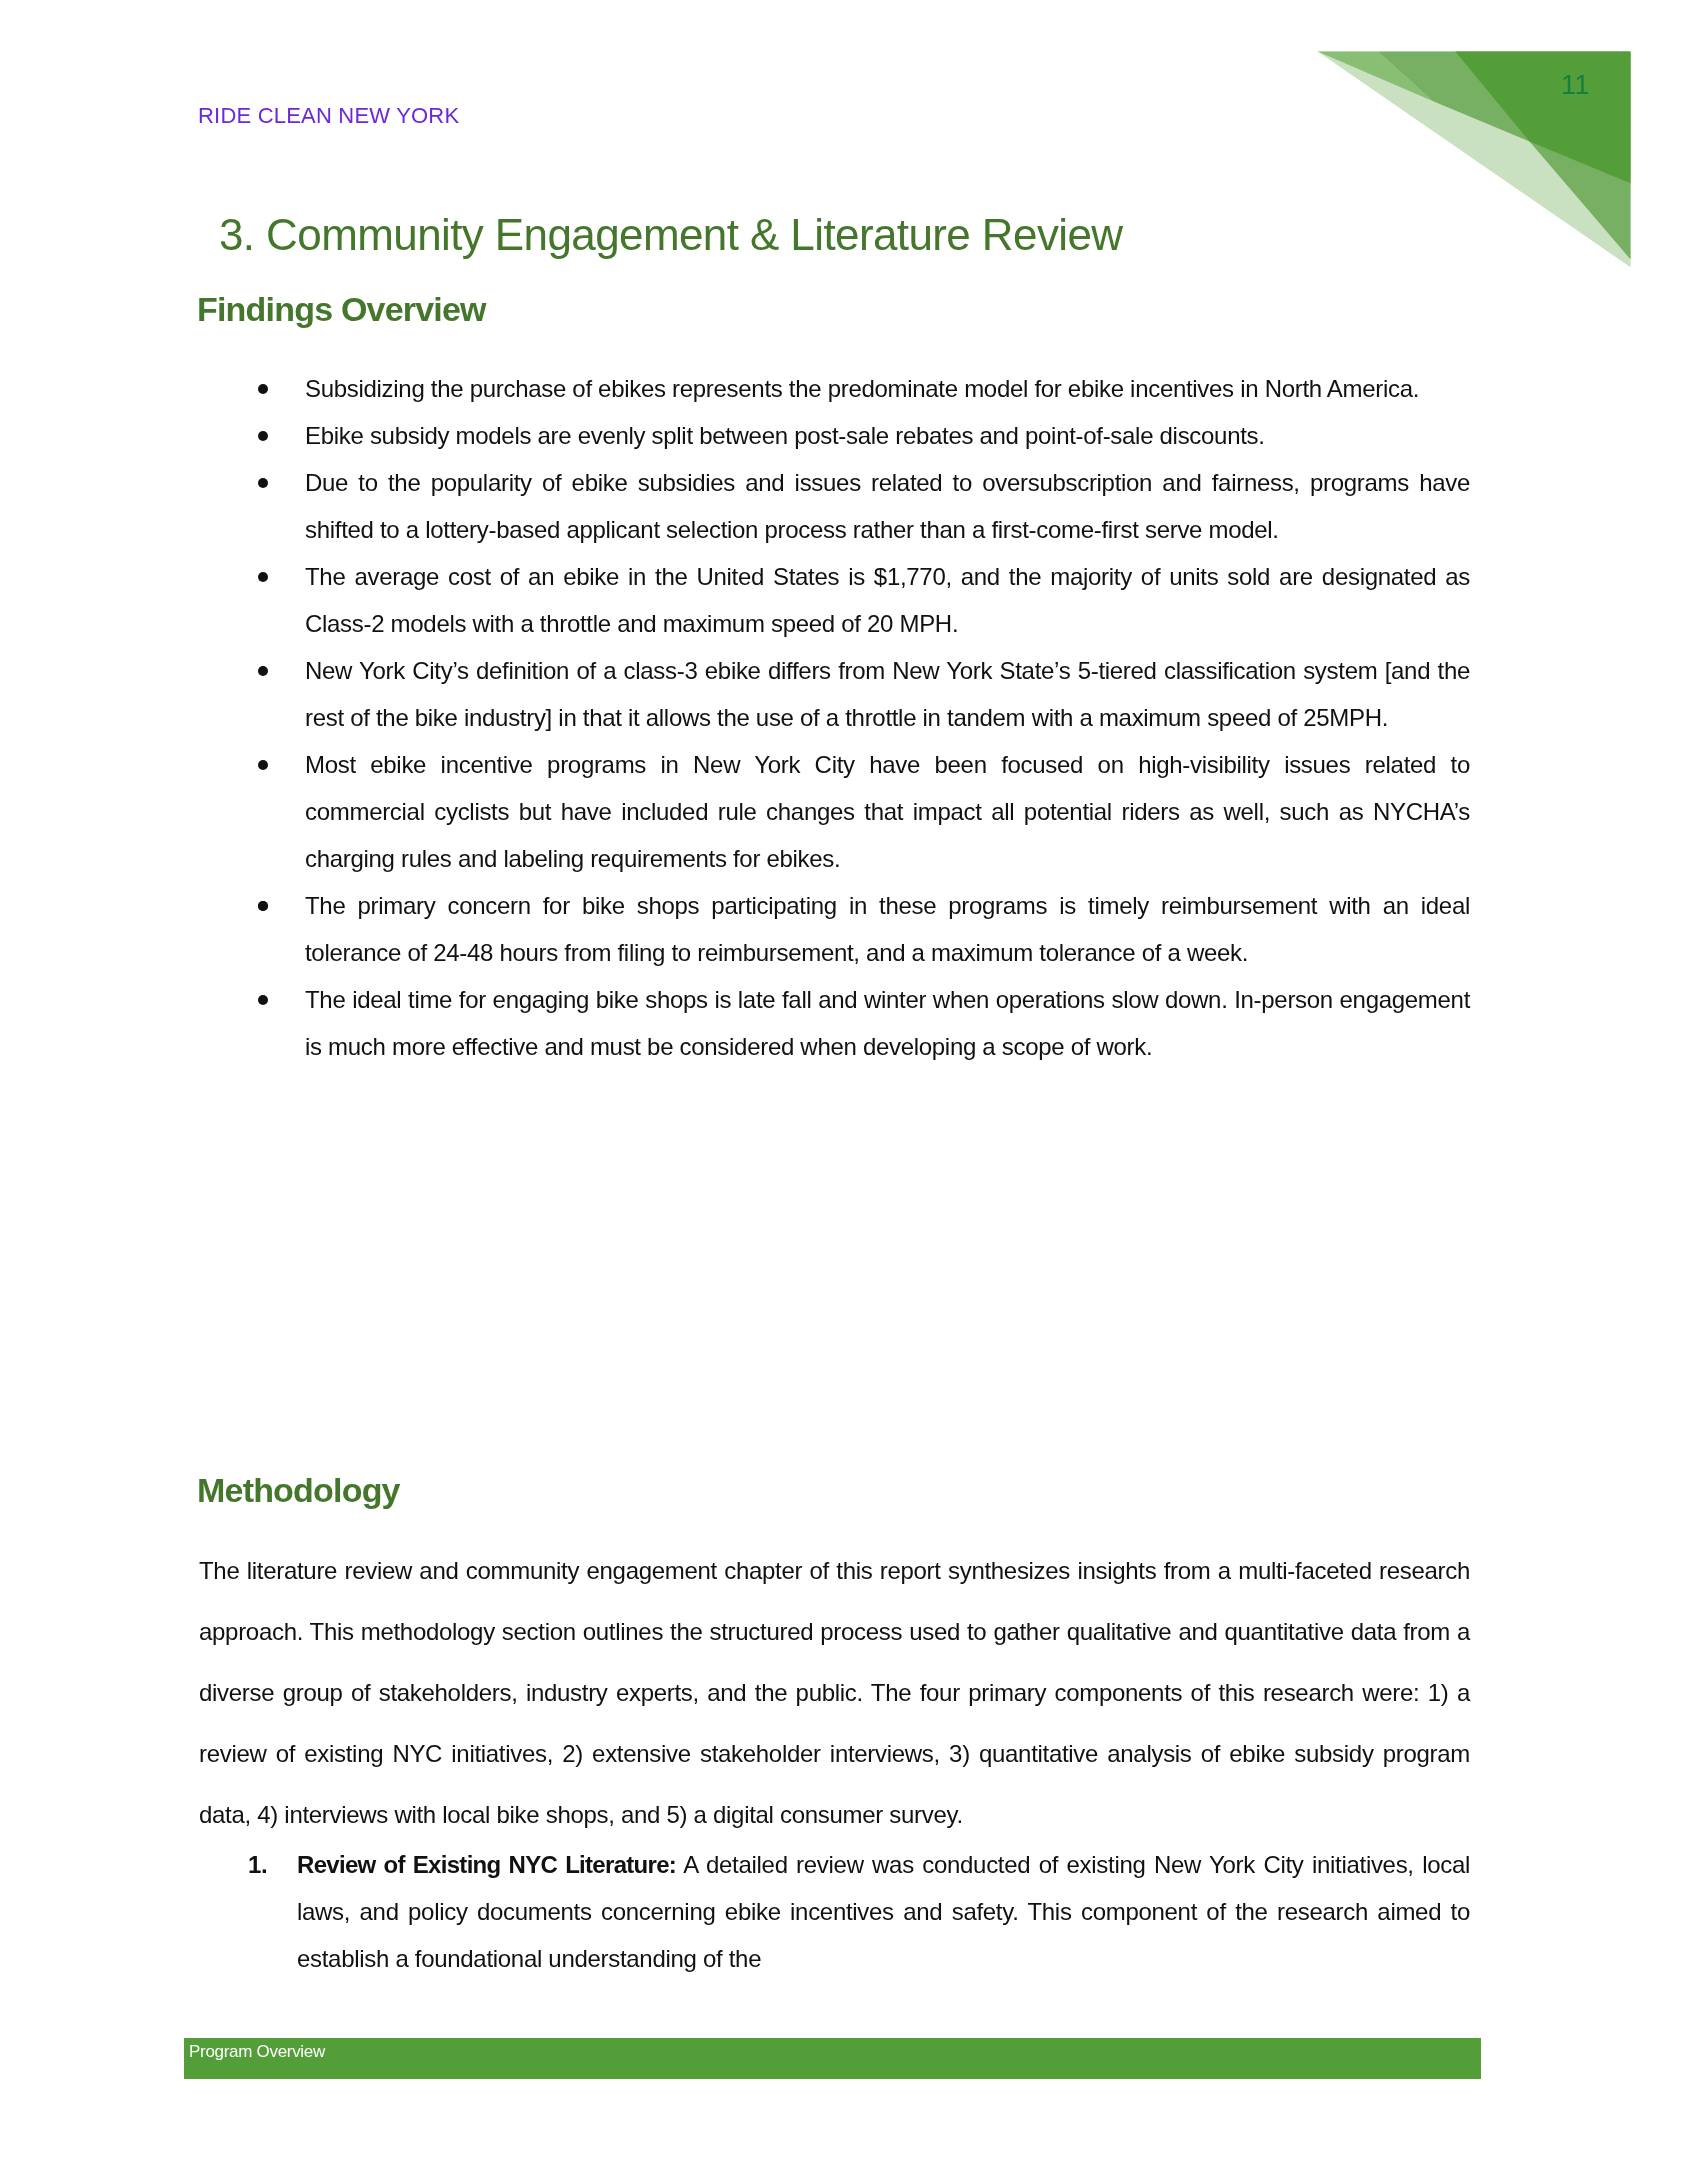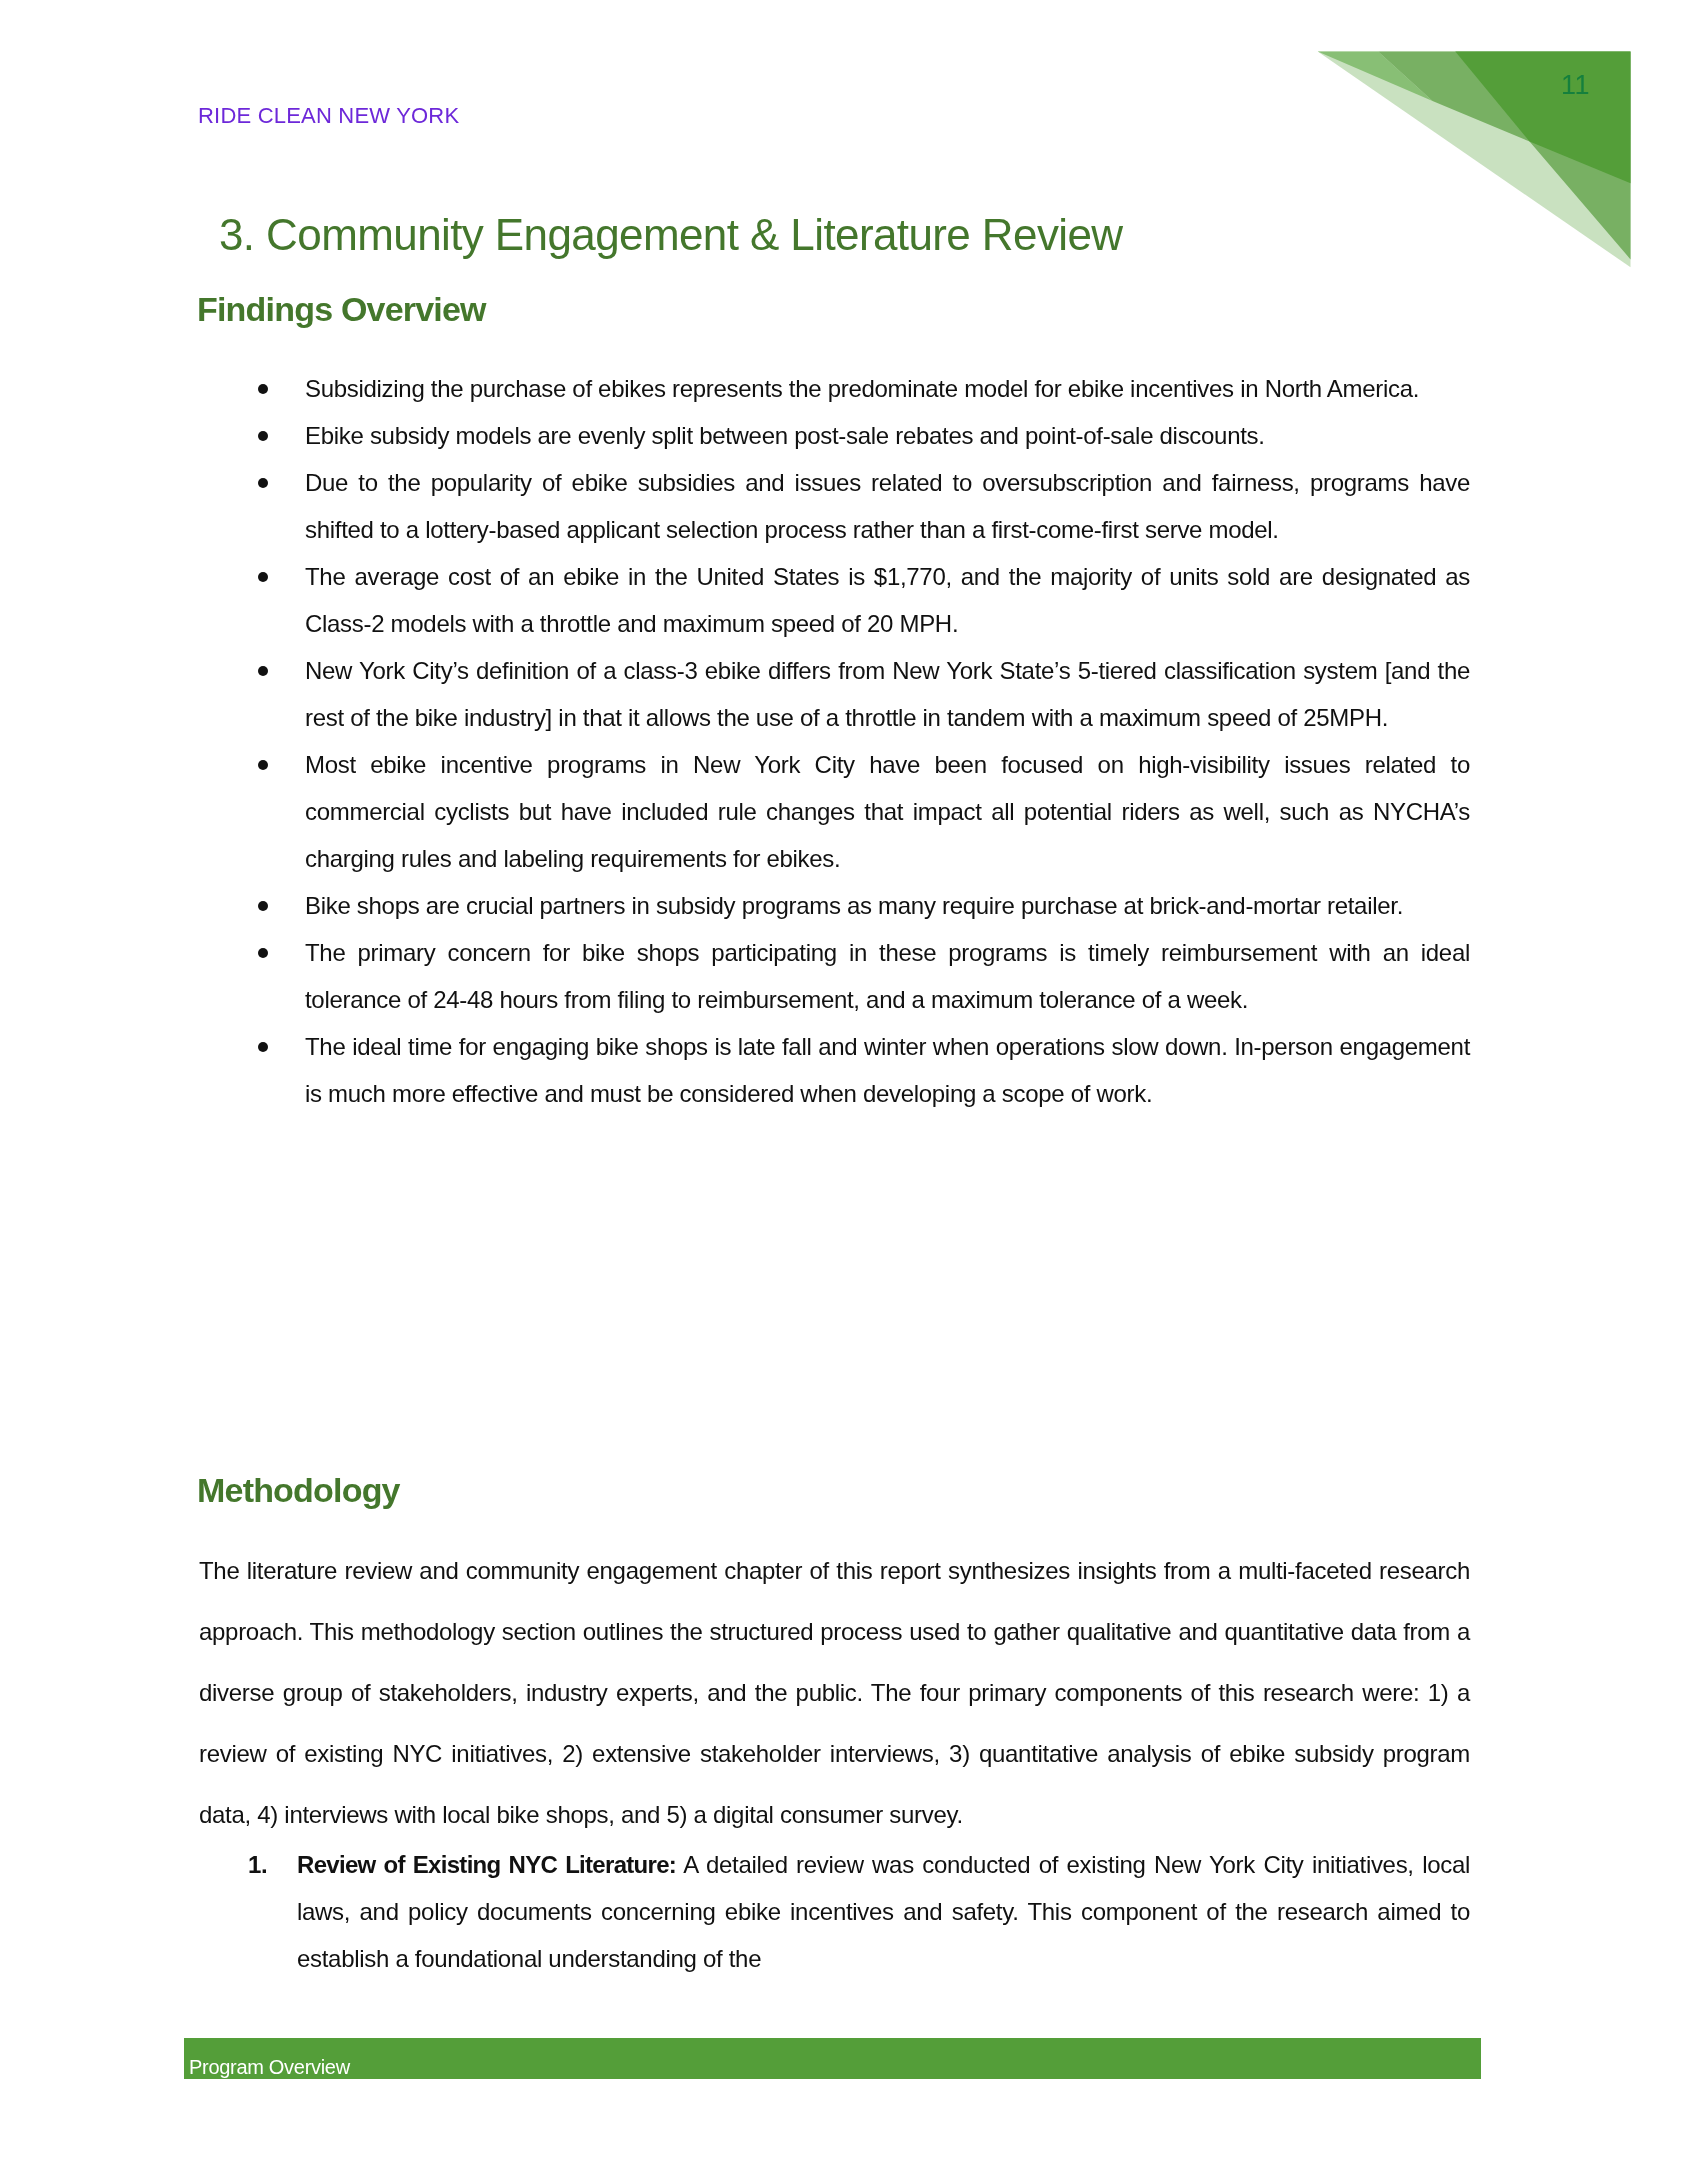--- a/index.html
+++ b/index.html
@@ -55,21 +55,21 @@
   .numbered li { position: relative; }
   .numbered .num {
     position: absolute; left: -49px; top: 0; font-weight: bold;
   }
   .numbered .lead { font-weight: bold; letter-spacing: -0.7px; }
   .footer-bar {
     position: absolute; left: 184px; top: 2038px; width: 1297px; height: 41px;
     background: #549e39;
   }
   .footer-label {
-    position: absolute; left: 5px; top: 18px; font-size: 20px; color: #ffffff;
+    position: absolute; left: 5px; top: 4px; font-size: 17px; color: #ffffff;
     letter-spacing: -0.3px; white-space: nowrap;
   }
 </style>
 </head>
 <body>
 
 <svg class="corner" viewBox="0 0 1700 300" xmlns="http://www.w3.org/2000/svg">
 
   <polygon points="1331,52 1647,52 1647,270" fill="#c9e1c0"></polygon>
 
@@ -87,21 +87,21 @@
 
 <h2 class="h2 findings">Findings Overview</h2>
 
 <ul class="bullets">
   <li><span class="dot"></span><span>Subsidizing the purchase of ebikes represents the predominate model for ebike incentives in North America.</span></li>
   <li><span class="dot"></span><span>Ebike subsidy models are evenly split between post-sale rebates and point-of-sale discounts.</span></li>
   <li><span class="dot"></span><span>Due to the popularity of ebike subsidies and issues related to oversubscription and fairness, programs have shifted to a lottery-based applicant selection process rather than a first-come-first serve model.</span></li>
   <li><span class="dot"></span><span>The average cost of an ebike in the United States is $1,770, and the majority of units sold are designated as Class-2 models with a throttle and maximum speed of 20 MPH.</span></li>
   <li><span class="dot"></span><span>New York City’s definition of a class-3 ebike differs from New York State’s 5-tiered classification system [and the rest of the bike industry] in that it allows the use of a throttle in tandem with a maximum speed of 25MPH.</span></li>
   <li><span class="dot"></span><span>Most ebike incentive programs in New York City have been focused on high-visibility issues related to commercial cyclists but have included rule changes that impact all potential riders as well, such as NYCHA’s charging rules and labeling requirements for ebikes.</span></li>
-  <li><span class="dot"></span><span>Bike shops are crucial partners in subsidy programs as many require purchase at brick-and-mortar retailer.</span></li>
+  <li><span class="dot"></span></li>
   <li><span class="dot"></span><span>The primary concern for bike shops participating in these programs is timely reimbursement with an ideal tolerance of 24-48 hours from filing to reimbursement, and a maximum tolerance of a week.</span></li>
   <li><span class="dot"></span><span>The ideal time for engaging bike shops is late fall and winter when operations slow down. In-person engagement is much more effective and must be considered when developing a scope of work.</span></li>
 </ul>
 
 <h2 class="h2 method">Methodology</h2>
 
 <p class="para">The literature review and community engagement chapter of this report synthesizes insights from a multi-faceted research approach. This methodology section outlines the structured process used to gather qualitative and quantitative data from a diverse group of stakeholders, industry experts, and the public. The four primary components of this research were: 1) a review of existing NYC initiatives, 2) extensive stakeholder interviews, 3) quantitative analysis of ebike subsidy program data, 4) interviews with local bike shops, and 5) a digital consumer survey.</p>
 
 <ol class="numbered">
   <li>

